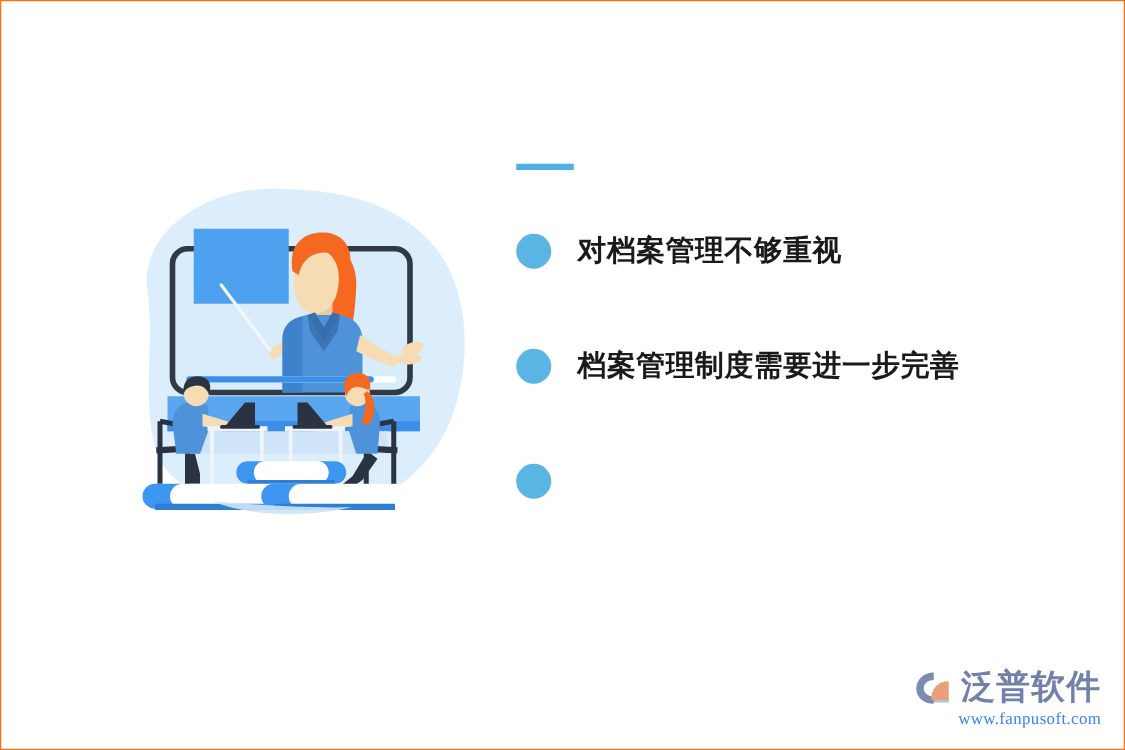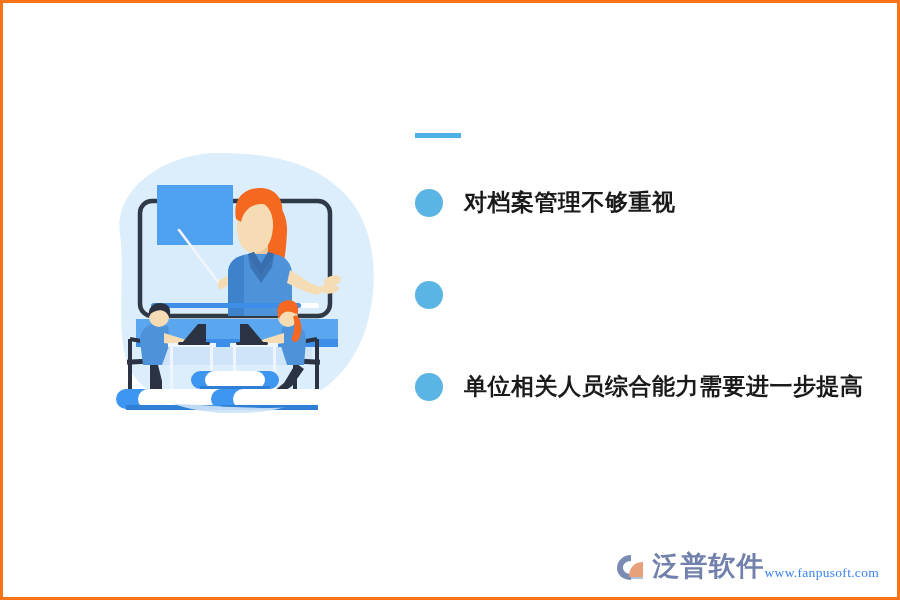--- a/index.html
+++ b/index.html
@@ -9,21 +9,21 @@
   }
   body {
     font-family: "Liberation Sans", "DejaVu Sans", sans-serif;
   }
   .slide {
     position: relative;
     width: 900px;
     height: 600px;
     background: #ffffff;
     box-sizing: border-box;
-    border: 3px solid #f97316;
+    border: 1px solid #f97316;
     overflow: hidden;
   }
 
   
   .illustration {
     position: absolute;
     left: 55px;
     top: 140px;
     width: 330px;
     height: 280px;
@@ -75,20 +75,21 @@
     line-height: 1.2;
     white-space: nowrap;
   }
 
   
   .logo {
     position: absolute;
     right: 18px;
     bottom: 16px;
     display: flex;
+    flex-direction: column;
     align-items: flex-end;
   }
   .logo-top {
     display: flex;
     align-items: center;
   }
   .logo-mark {
     width: 34px;
     height: 30px;
     margin-right: 4px;
@@ -262,25 +263,25 @@
 
     <ul class="bullet-list">
 
       <li class="bullet-row">
         <span class="bullet-dot"></span>
         <span class="bullet-text">对档案管理不够重视</span>
       </li>
 
       <li class="bullet-row">
         <span class="bullet-dot"></span>
+        <span class="bullet-text">档案管理制度需要进一步完善</span>
       </li>
 
       <li class="bullet-row">
         <span class="bullet-dot"></span>
-        <span class="bullet-text">单位相关人员综合能力需要进一步提高</span>
       </li>
 
     </ul>
   </div>
 
   <div class="logo">
     <div class="logo-top">
       <span class="logo-mark">
         <svg viewBox="0 0 34 30" xmlns="http://www.w3.org/2000/svg">
           <path d="M16,4 C8,4 2,10 2,17 C2,24 8,29 16,29 L16,23

